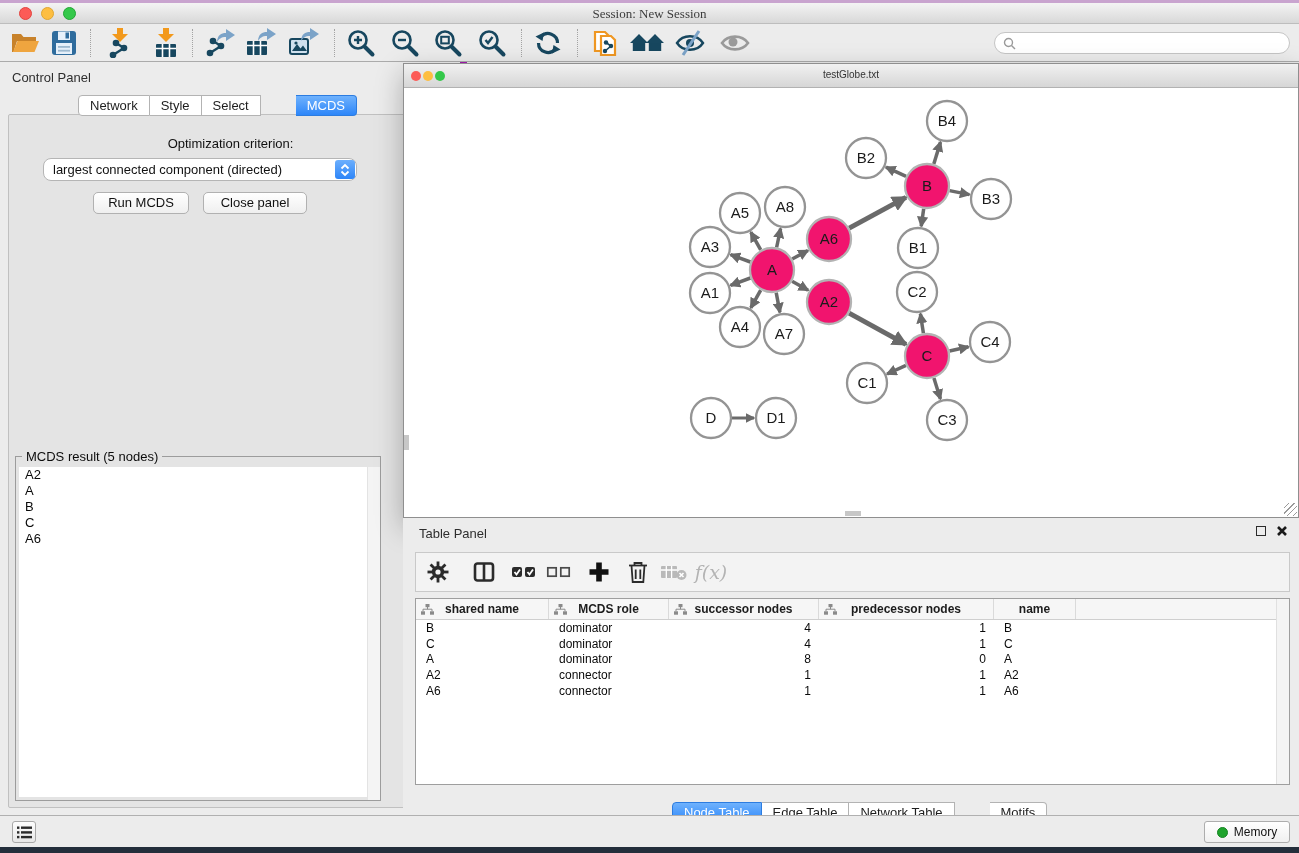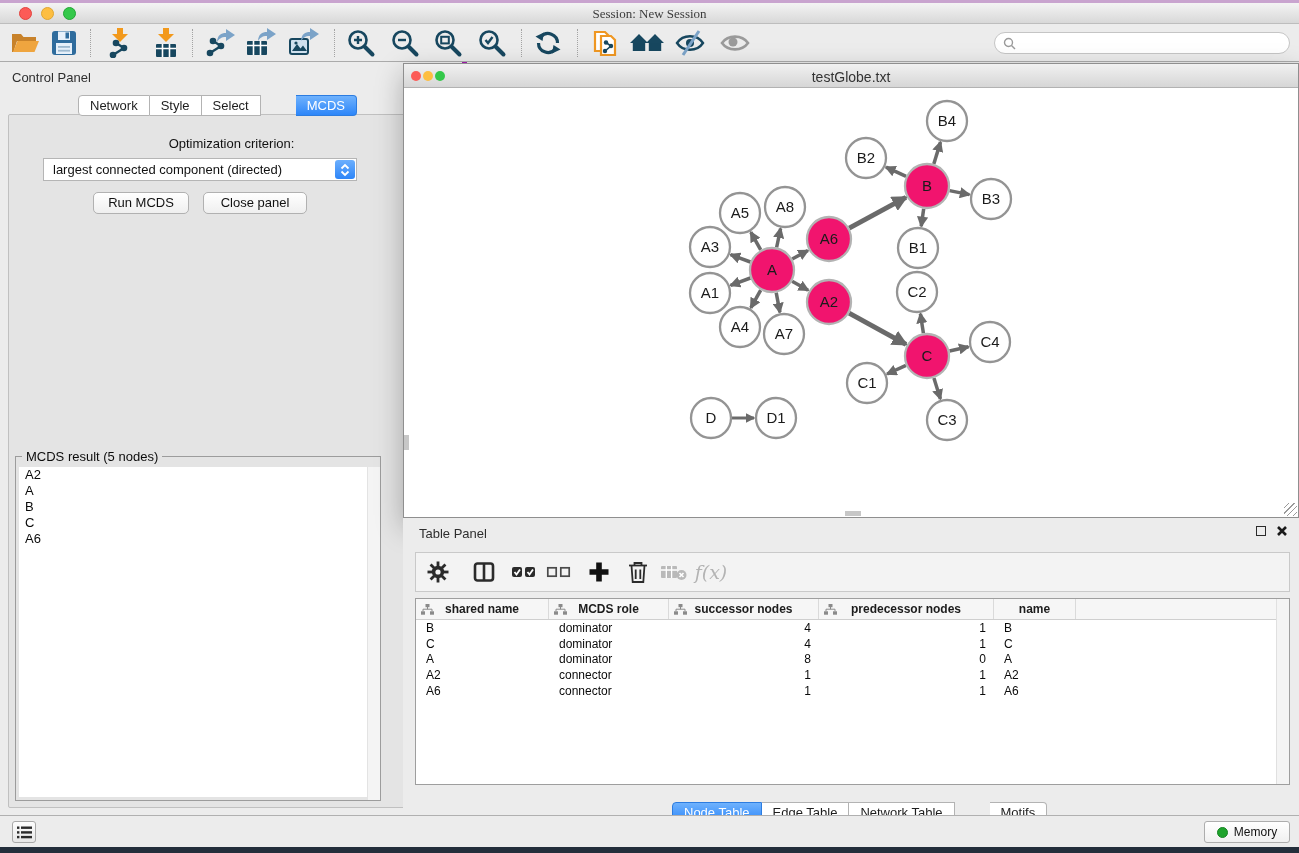--- a/index.html
+++ b/index.html
@@ -22,56 +22,56 @@
   
   .toolbar { position:absolute; left:0; top:24px; right:0; height:38px; background:#ececec; border-bottom:1px solid #ababab; }
   .tbi { position:absolute; top:50%; transform:translate(-50%,-50%); display:flex; align-items:center; justify-content:center; }
   .tb-div { position:absolute; top:5px; height:28px; width:0; border-left:1px dotted #a3a3a3; }
   .searchbox { position:absolute; right:9px; top:8px; width:296px; height:22px; background:#fff;
     border:1px solid #c5c5c5; border-radius:12px; display:flex; align-items:center; padding-left:8px; gap:5px; }
   .searchbox input { border:none; outline:none; flex:1; font-size:12px; background:transparent; font-family:"Liberation Sans",sans-serif; }
 
   
   .control-panel { position:absolute; left:0; top:62px; width:467px; height:753px; background:#ececec;
-    border-right:5px solid #a21caf; }
+    border-right:7px solid #a21caf; }
   .panel-head { position:absolute; left:12px; top:8px; font-size:13px; color:#2e2e2e; }
   .win-btn { position:absolute; top:9px; width:13px; height:13px; cursor:pointer; }
   .float-glyph { display:block; width:10px; height:10px; border:1.6px solid #2b2b2b; margin-top:1px; }
 
   .cp-tabs { position:absolute; left:78px; top:33px; display:flex; z-index:3;justify-content:flex-end; }
   .tab { height:21px; line-height:19px; background:#fff; border:1px solid #b3b3b3; border-left:none;
     font-size:13px; color:#1e1e1e; text-align:center; padding:0 11px; cursor:pointer; }
   .tab:first-child { border-left:1px solid #b3b3b3; border-radius:4px 0 0 4px; }
   .tab:last-child { border-radius:0 4px 4px 0;margin-left:35px; }
   .tab.active { background:linear-gradient(#6fb2fd,#2d86f9); border-color:#2c7ce0; color:#fff; }
 
   .cp-content { position:absolute; left:8px; top:52px; right:7px; bottom:7px; background:#e4e4e4;
     border:1px solid #c0c0c0; border-radius:2px; }
   .opt-label { position:absolute; top:21px; width:100%; text-align:center; font-size:13px; color:#111; }
   .combo { position:absolute; left:34px; top:43px; width:314px; height:23px; background:#fff;
-    border:1px solid #b5b5b5; border-radius:0; cursor:pointer; }
+    border:1px solid #b5b5b5; border-radius:8px; cursor:pointer; }
   .combo-text { position:absolute; left:9px; top:0; line-height:21px; font-size:13px; color:#111; }
   .combo-step { position:absolute; right:1px; top:1px; width:20px; height:19px; border-radius:3px;
     background:linear-gradient(#6caffd,#2d85f8); display:flex; align-items:center; justify-content:center; }
   .btn { position:absolute; height:22px; background:linear-gradient(#ffffff,#efefef); border:1px solid #b1b1b1;
     border-radius:5px; font-size:13px; color:#111; text-align:center; line-height:20px; cursor:pointer; }
 
   .groupbox { position:absolute; left:6px; top:341px; width:366px; height:345px; border:1px solid #9c9c9c; }
   .groupbox legend { position:absolute; top:-8px; left:6px; background:#e4e4e4; padding:0 4px; font-size:13px; color:#0c0c0c; }
   .mcds-list { position:absolute; left:3px; right:3px; top:10px; bottom:3px; background:#fff; overflow:hidden; }
   .mcds-scroll { position:absolute; right:0; top:0; bottom:0; width:13px; background:#f4f4f4; border-left:1px solid #e3e3e3; }
   .mcds-item { height:16px; line-height:16px; padding-left:6px; font-size:13px; color:#0a0a0a; }
 
   
   .net-window { position:absolute; left:403px; top:63px; width:896px; height:455px; background:#fff;
     border:1px solid #8f8f8f; box-shadow:0 10px 26px rgba(0,0,0,.28); }
   .nw-titlebar { position:absolute; left:0; top:0; right:0; height:24px;
     background:linear-gradient(#f1f1f1,#d6d6d6); border-bottom:1px solid #b2b2b2; }
   .nw-tl { position:absolute; width:10px; height:10px; border-radius:50%; top:7px; }
-  .nw-title { position:absolute; width:100%; text-align:center; top:5px; font-size:14px; color:#333; }
+  .nw-title { position:absolute; width:100%; text-align:center; top:5px; font-size:10px; color:#333; }
   .nw-canvas { position:absolute; left:0; top:25px; right:0; bottom:0; background:#fff; }
   .canvas-mark-left { position:absolute; left:0; top:371px; width:5px; height:15px; background:#c7c7c7; }
   .canvas-mark-bottom { position:absolute; left:441px; bottom:1px; width:16px; height:5px; background:#c7c7c7; }
   .resize-grip { position:absolute; right:1px; bottom:1px; width:13px; height:13px;
     background:repeating-linear-gradient(135deg, transparent 0 3px, #9a9a9a 3px 4px); cursor:nwse-resize; }
 
   
   .table-panel { position:absolute; left:403px; top:518px; width:896px; height:297px; background:#ececec; }
   .tp-head { position:absolute; left:16px; top:8px; font-size:13px; color:#2e2e2e; }
   .tp-toolbar { position:absolute; left:12px; top:34px; right:9px; height:40px; background:#f3f3f3;

